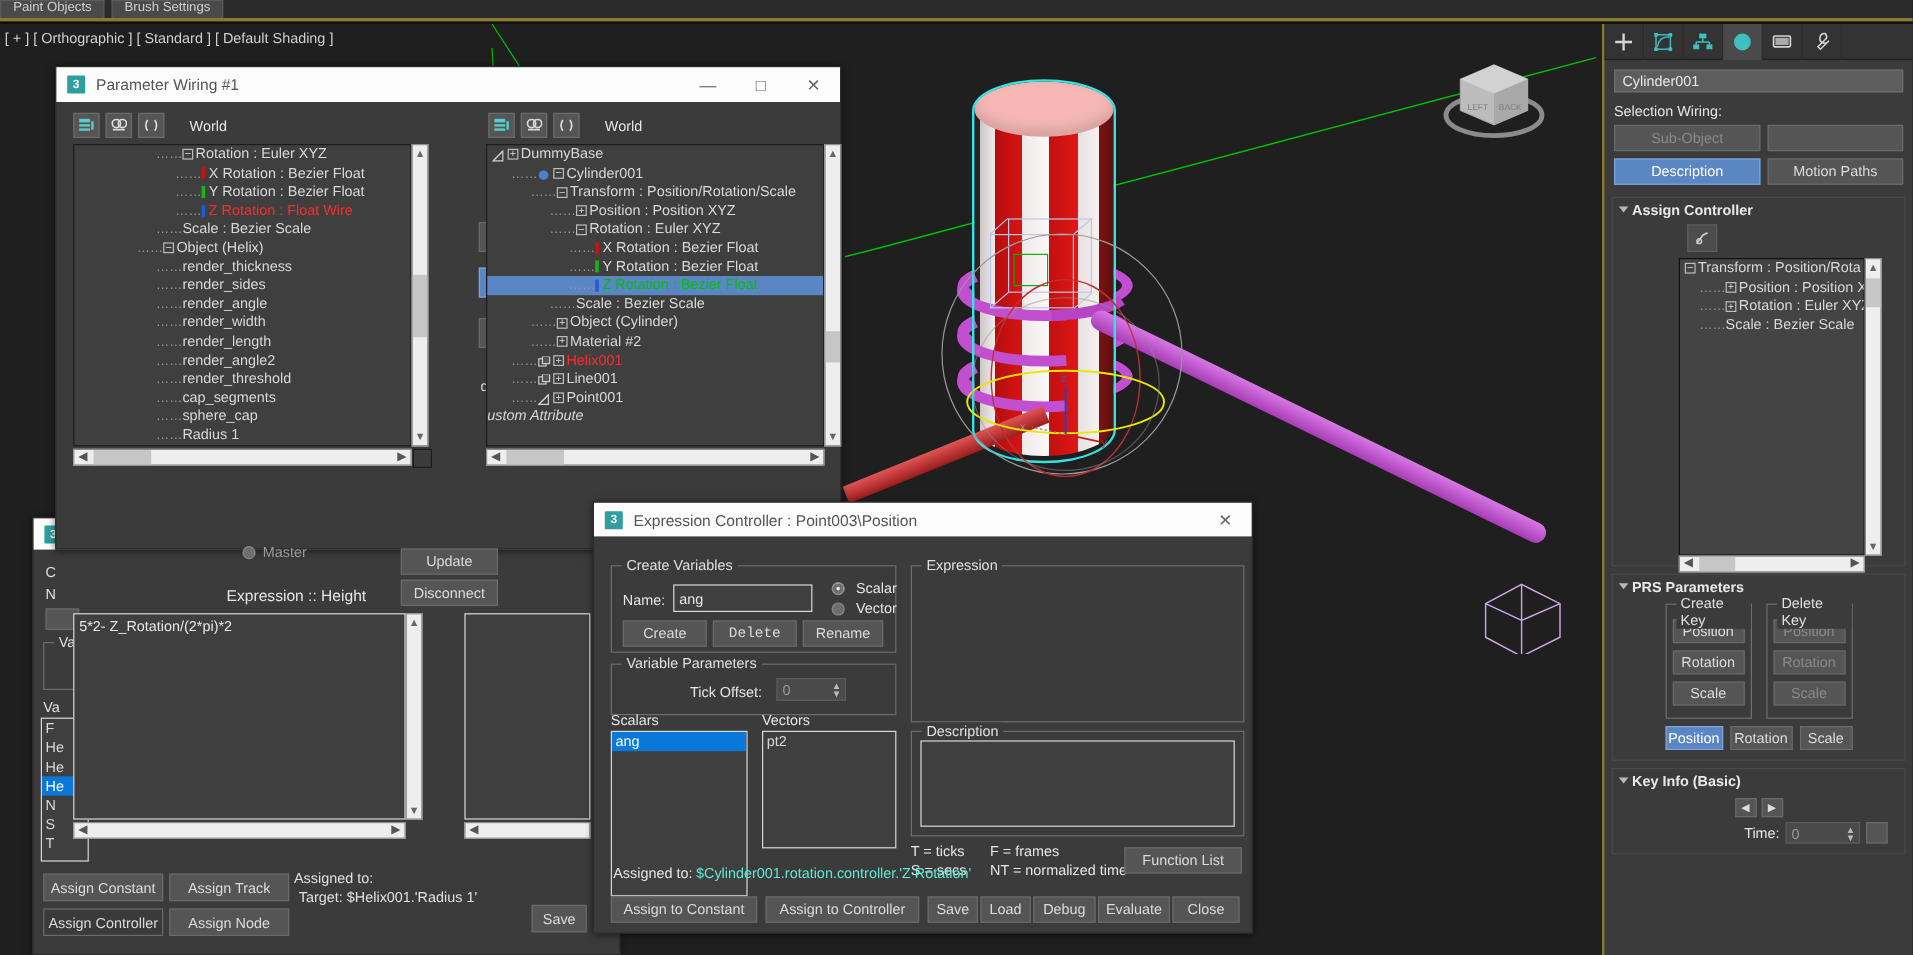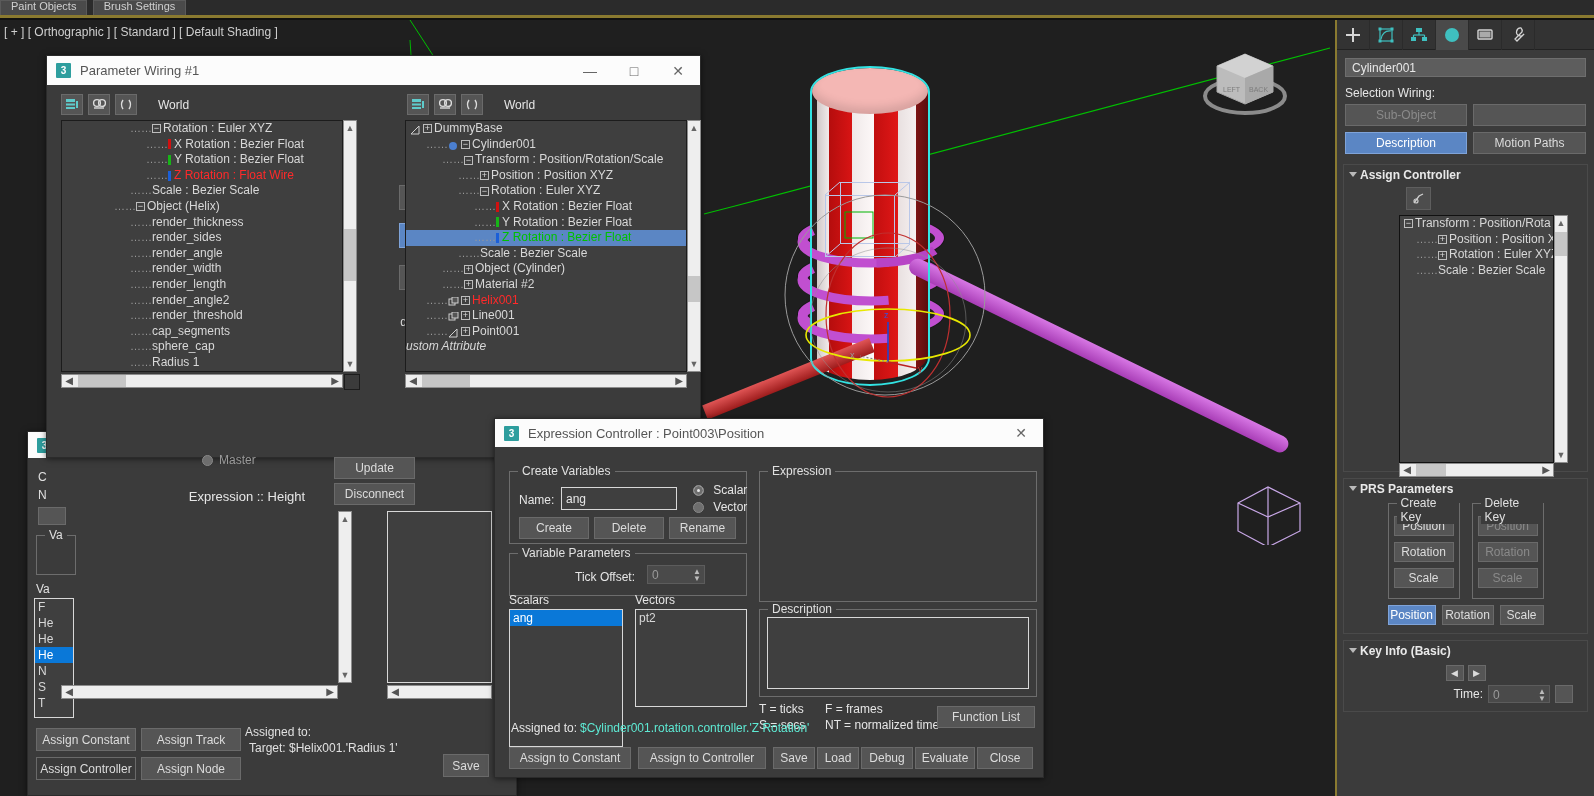--- a/index.html
+++ b/index.html
@@ -463,20 +463,21 @@
 
     <div style="position:absolute;left:155px;top:397px;display:flex;align-items:center;color:#9a9a9a;">
       <span class="radio"></span>
       <span>Master</span>
     </div>
 
     <div class="btn" style="position:absolute;left:287px;top:401px;width:81px;height:22px;">Update</div>
     <div class="btn" style="position:absolute;left:287px;top:427px;width:81px;height:22px;">Disconnect</div>
 
     <div style="position:absolute;left:60px;top:433px;width:280px;text-align:center;font-size:13px;color:#e6e6e6;">Expression :: Height</div>
+    <div class="txtfield" style="left:14px; top:455px; width:277px; height:172px; line-height:15px;">5*2- Z_Rotation/(2*pi)*2</div>
     <div class="sbv" style="left:291px; top:455px; height:172px;">
       <div class="ar" style="top:0;">▲</div>
       <div class="ar" style="bottom:0;">▼</div>
     </div>
     <div class="sbh" style="left:14px; top:629px; width:277px;">
       <div class="ar" style="left:0;">◀</div>
       <div class="ar" style="right:0;">▶</div>
     </div>
 
     <div class="txtfield" style="left:340px; top:455px; width:105px; height:172px;"></div>
@@ -501,21 +502,21 @@
     <input class="txtfield" style="left: 66px; top: 68px; width: 116px; height: 23px; color: rgb(230, 230, 230); background: rgb(63, 63, 63);" value="ang">
     <div style="position:absolute;left:198px;top:64px;font-size:12px;color:#e6e6e6;">
       <span class="radio on"></span>
       <span>Scalar</span>
     </div>
     <div style="position:absolute;left:198px;top:81px;font-size:12px;color:#e6e6e6;">
       <span class="radio"></span>
       <span>Vector</span>
     </div>
     <div class="btn" style="position:absolute;left:24px;top:98px;width:70px;height:22px;">Create</div>
-    <div class="btn" style="position:absolute;left:99px;top:98px;width:70px;height:22px;">Delete</div>
+    <div class="btn" style="position:absolute;left:99px;top:98px;width:70px;height:22px;font-family:Liberation Mono, monospace;">Delete</div>
     <div class="btn" style="position:absolute;left:174px;top:98px;width:67px;height:22px;">Rename</div>
 
     <div class="group" style="left:14px; top:134px; width:238px; height:43px;">
       <span class="glabel">Variable Parameters</span>
     </div>
     <div style="position:absolute;left:80px;top:151px;font-size:12px;color:#e6e6e6;">Tick Offset:</div>
     <div class="spinbox" style="left:152px; top:146px; width:58px; height:19px;">
       <span>0</span>
       <span class="spin-arrows">▲<br>▼</span>
     </div>

